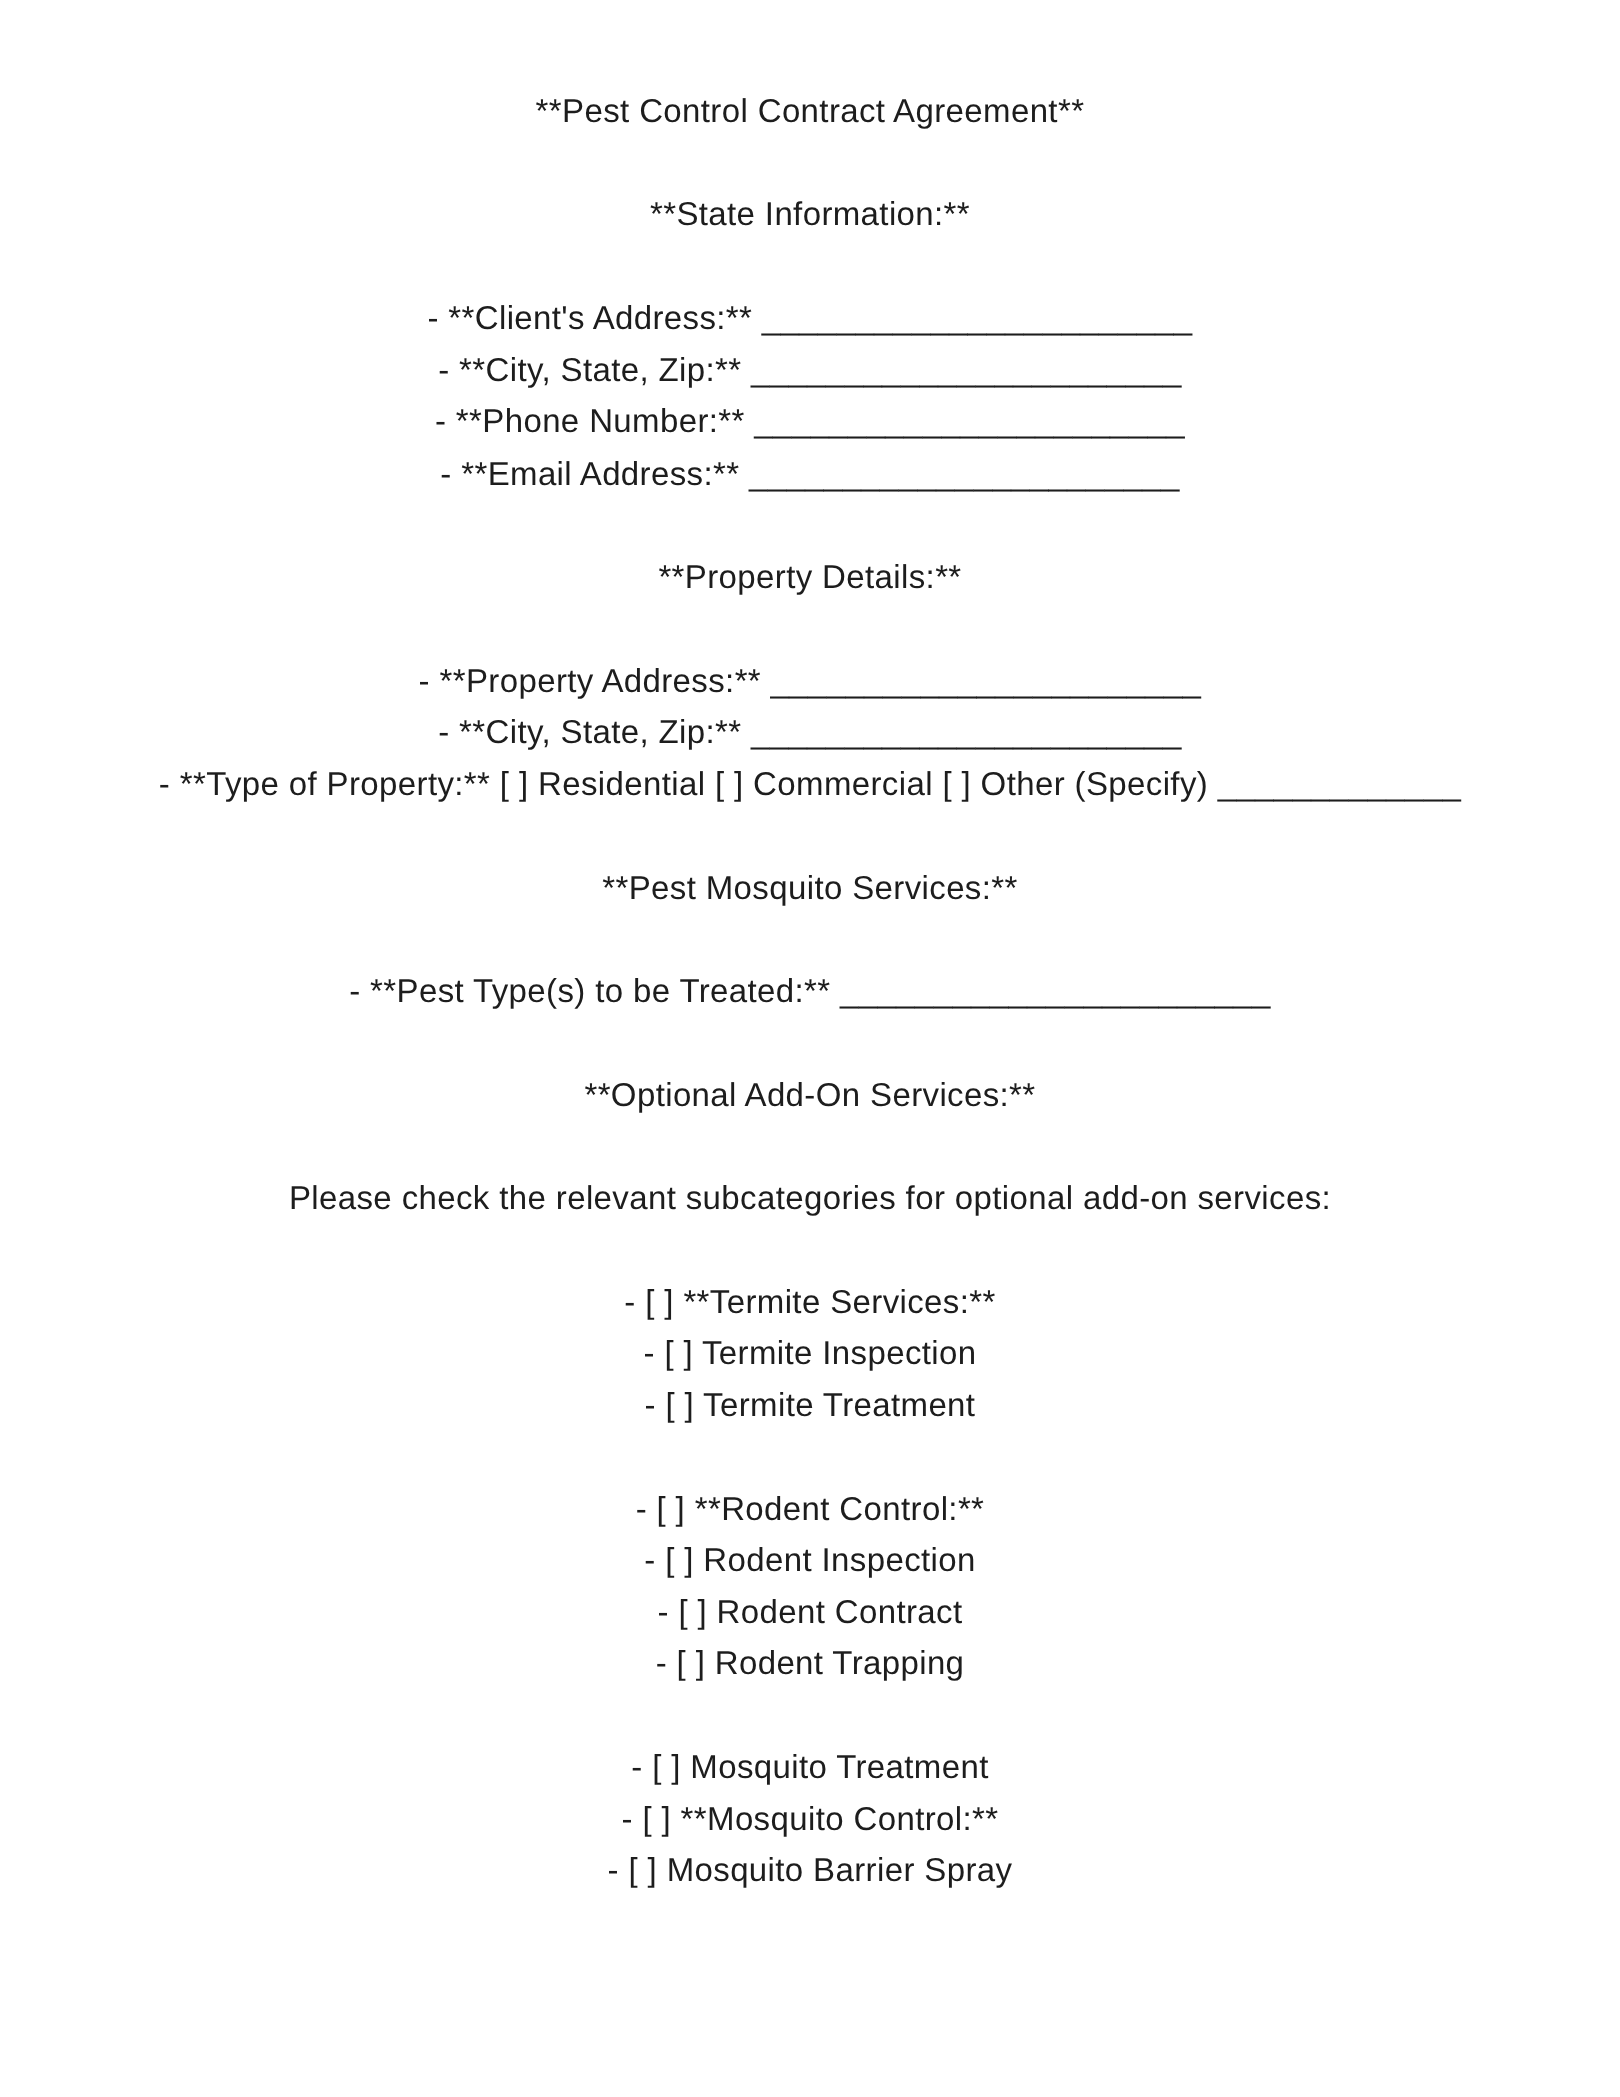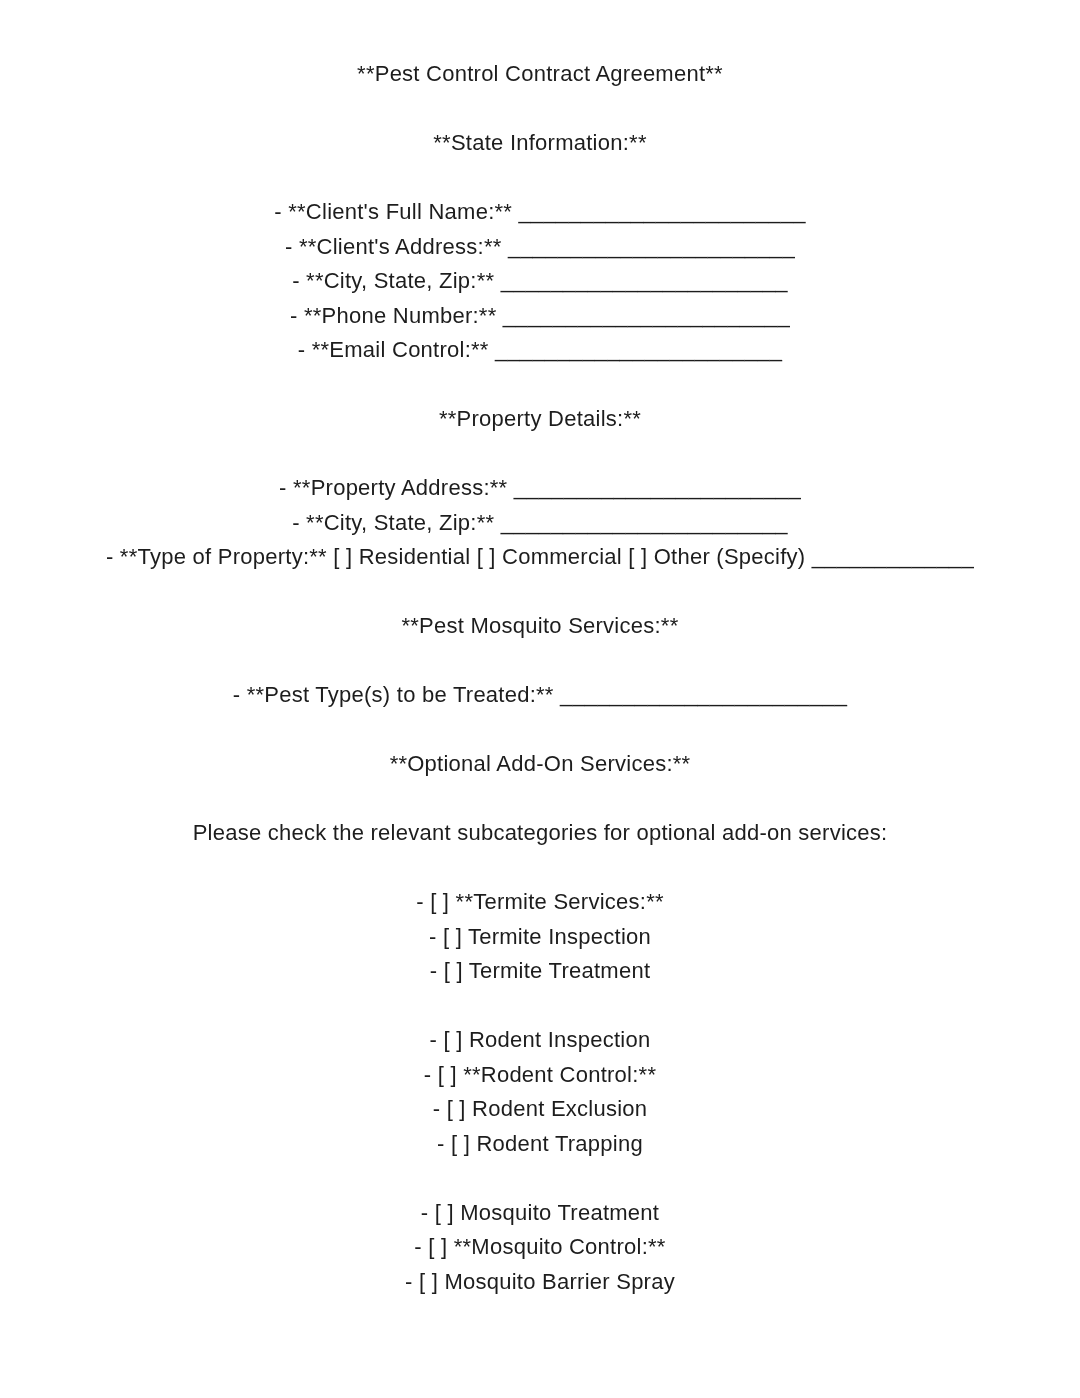--- a/index.html
+++ b/index.html
@@ -31,46 +31,45 @@
 </style>
 </head>
 <body>
 
 <div class="doc">
   <div id="document-lines">
       <div class="line heading">**Pest Control Contract Agreement**</div>
       <div class="line blank"></div>
       <div class="line heading">**State Information:**</div>
       <div class="line blank"></div>
-      <div class="line field">- **Client's Full Name:** _______________________</div>
       <div class="line field">- **Client's Address:** _______________________</div>
       <div class="line field">- **City, State, Zip:** _______________________</div>
       <div class="line field">- **Phone Number:** _______________________</div>
-      <div class="line field">- **Email Control:** _______________________</div>
+      <div class="line field">- **Email Address:** _______________________</div>
       <div class="line blank"></div>
       <div class="line heading">**Property Details:**</div>
       <div class="line blank"></div>
       <div class="line field">- **Property Address:** _______________________</div>
       <div class="line field">- **City, State, Zip:** _______________________</div>
       <div class="line field">- **Type of Property:** [ ] Residential [ ] Commercial [ ] Other (Specify) _____________</div>
       <div class="line blank"></div>
       <div class="line heading">**Pest Mosquito Services:**</div>
       <div class="line blank"></div>
       <div class="line field">- **Pest Type(s) to be Treated:** _______________________</div>
       <div class="line blank"></div>
       <div class="line heading">**Optional Add-On Services:**</div>
       <div class="line blank"></div>
       <div class="line note">Please check the relevant subcategories for optional add-on services:</div>
       <div class="line blank"></div>
       <div class="line checkbox">- [ ] **Termite Services:**</div>
       <div class="line checkbox">- [ ] Termite Inspection</div>
       <div class="line checkbox">- [ ] Termite Treatment</div>
       <div class="line blank"></div>
+      <div class="line checkbox">- [ ] **Rodent Control:**</div>
       <div class="line checkbox">- [ ] Rodent Inspection</div>
-      <div class="line checkbox">- [ ] **Rodent Control:**</div>
-      <div class="line checkbox">- [ ] Rodent Exclusion</div>
+      <div class="line checkbox">- [ ] Rodent Contract</div>
       <div class="line checkbox">- [ ] Rodent Trapping</div>
       <div class="line blank"></div>
       <div class="line checkbox">- [ ] Mosquito Treatment</div>
       <div class="line checkbox">- [ ] **Mosquito Control:**</div>
       <div class="line checkbox">- [ ] Mosquito Barrier Spray</div>
     </div>
 </div>
 
 </body></html>

